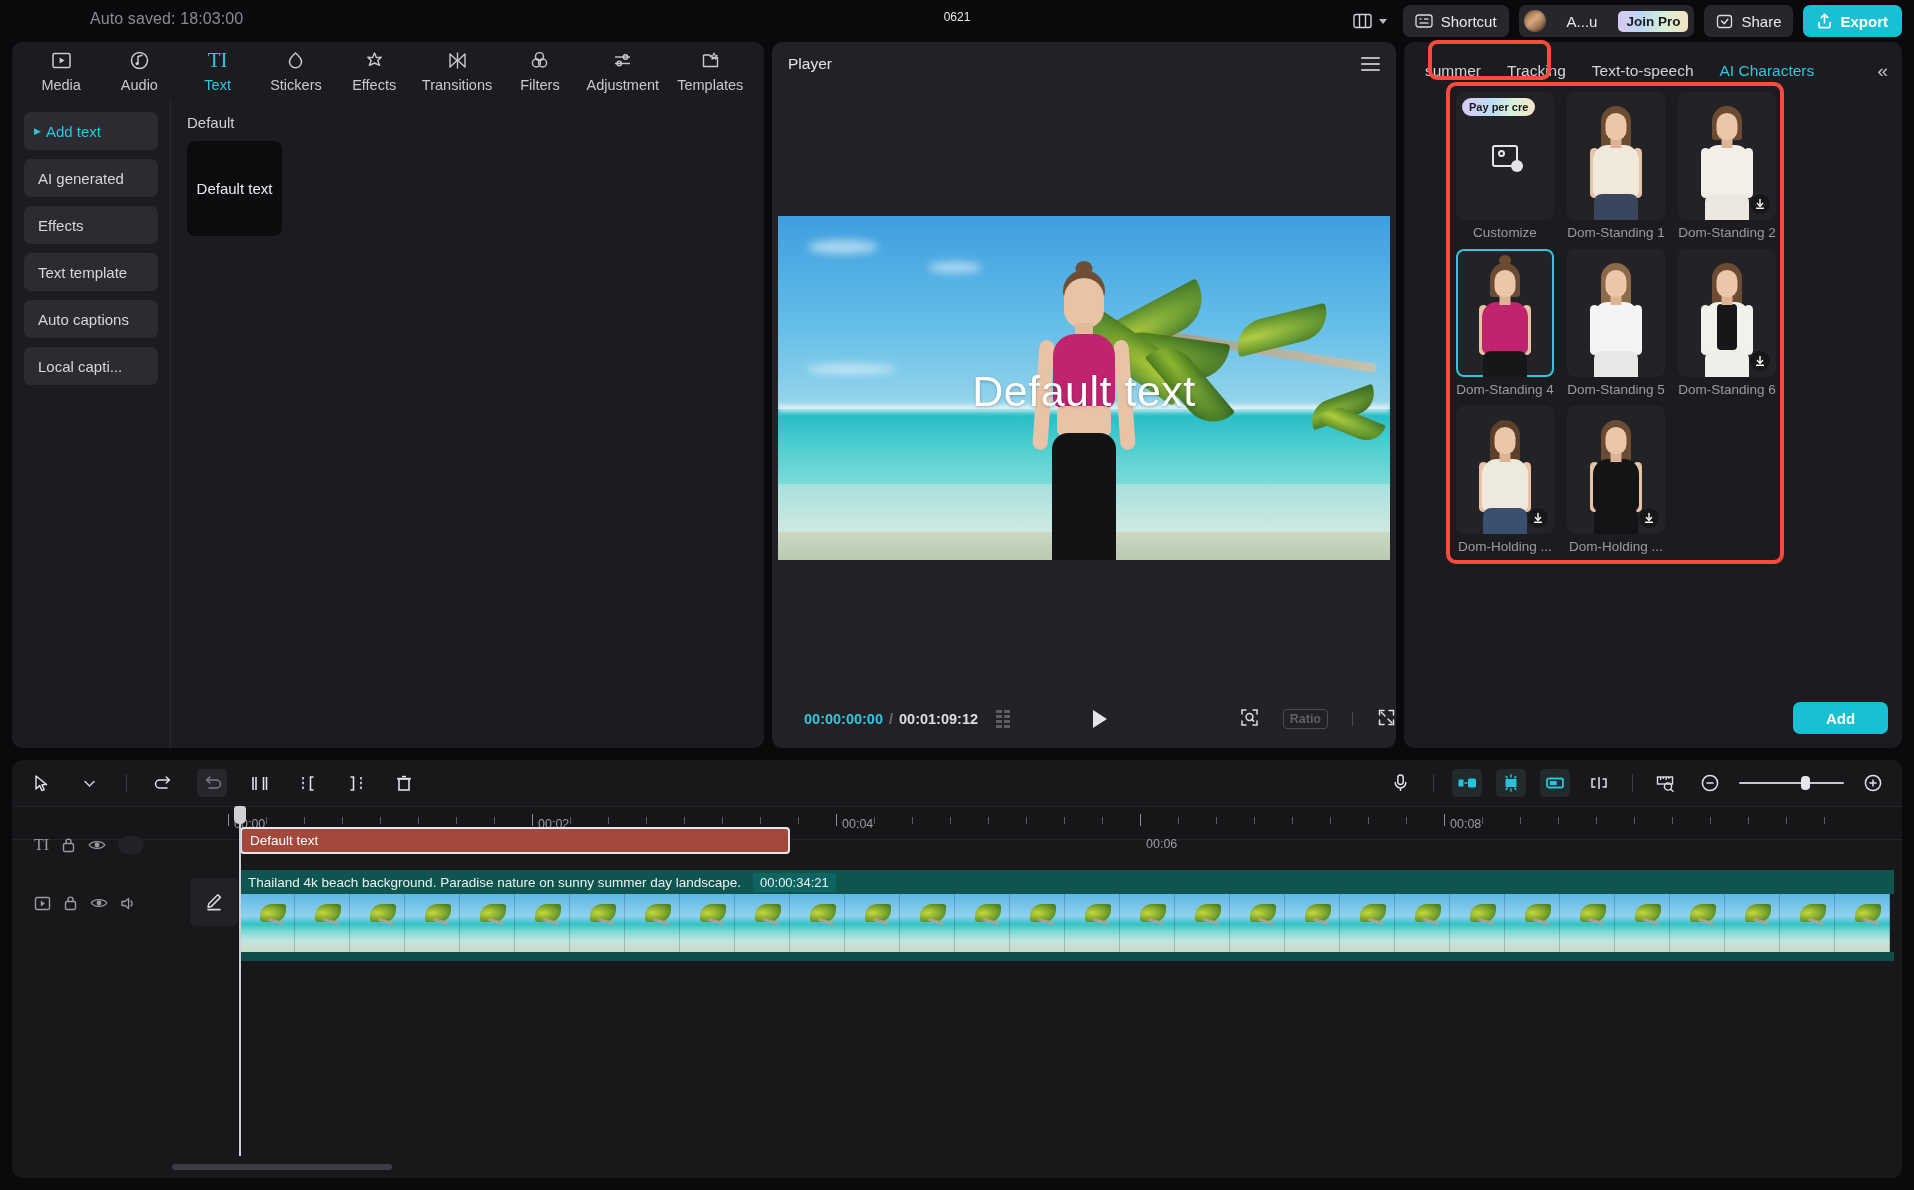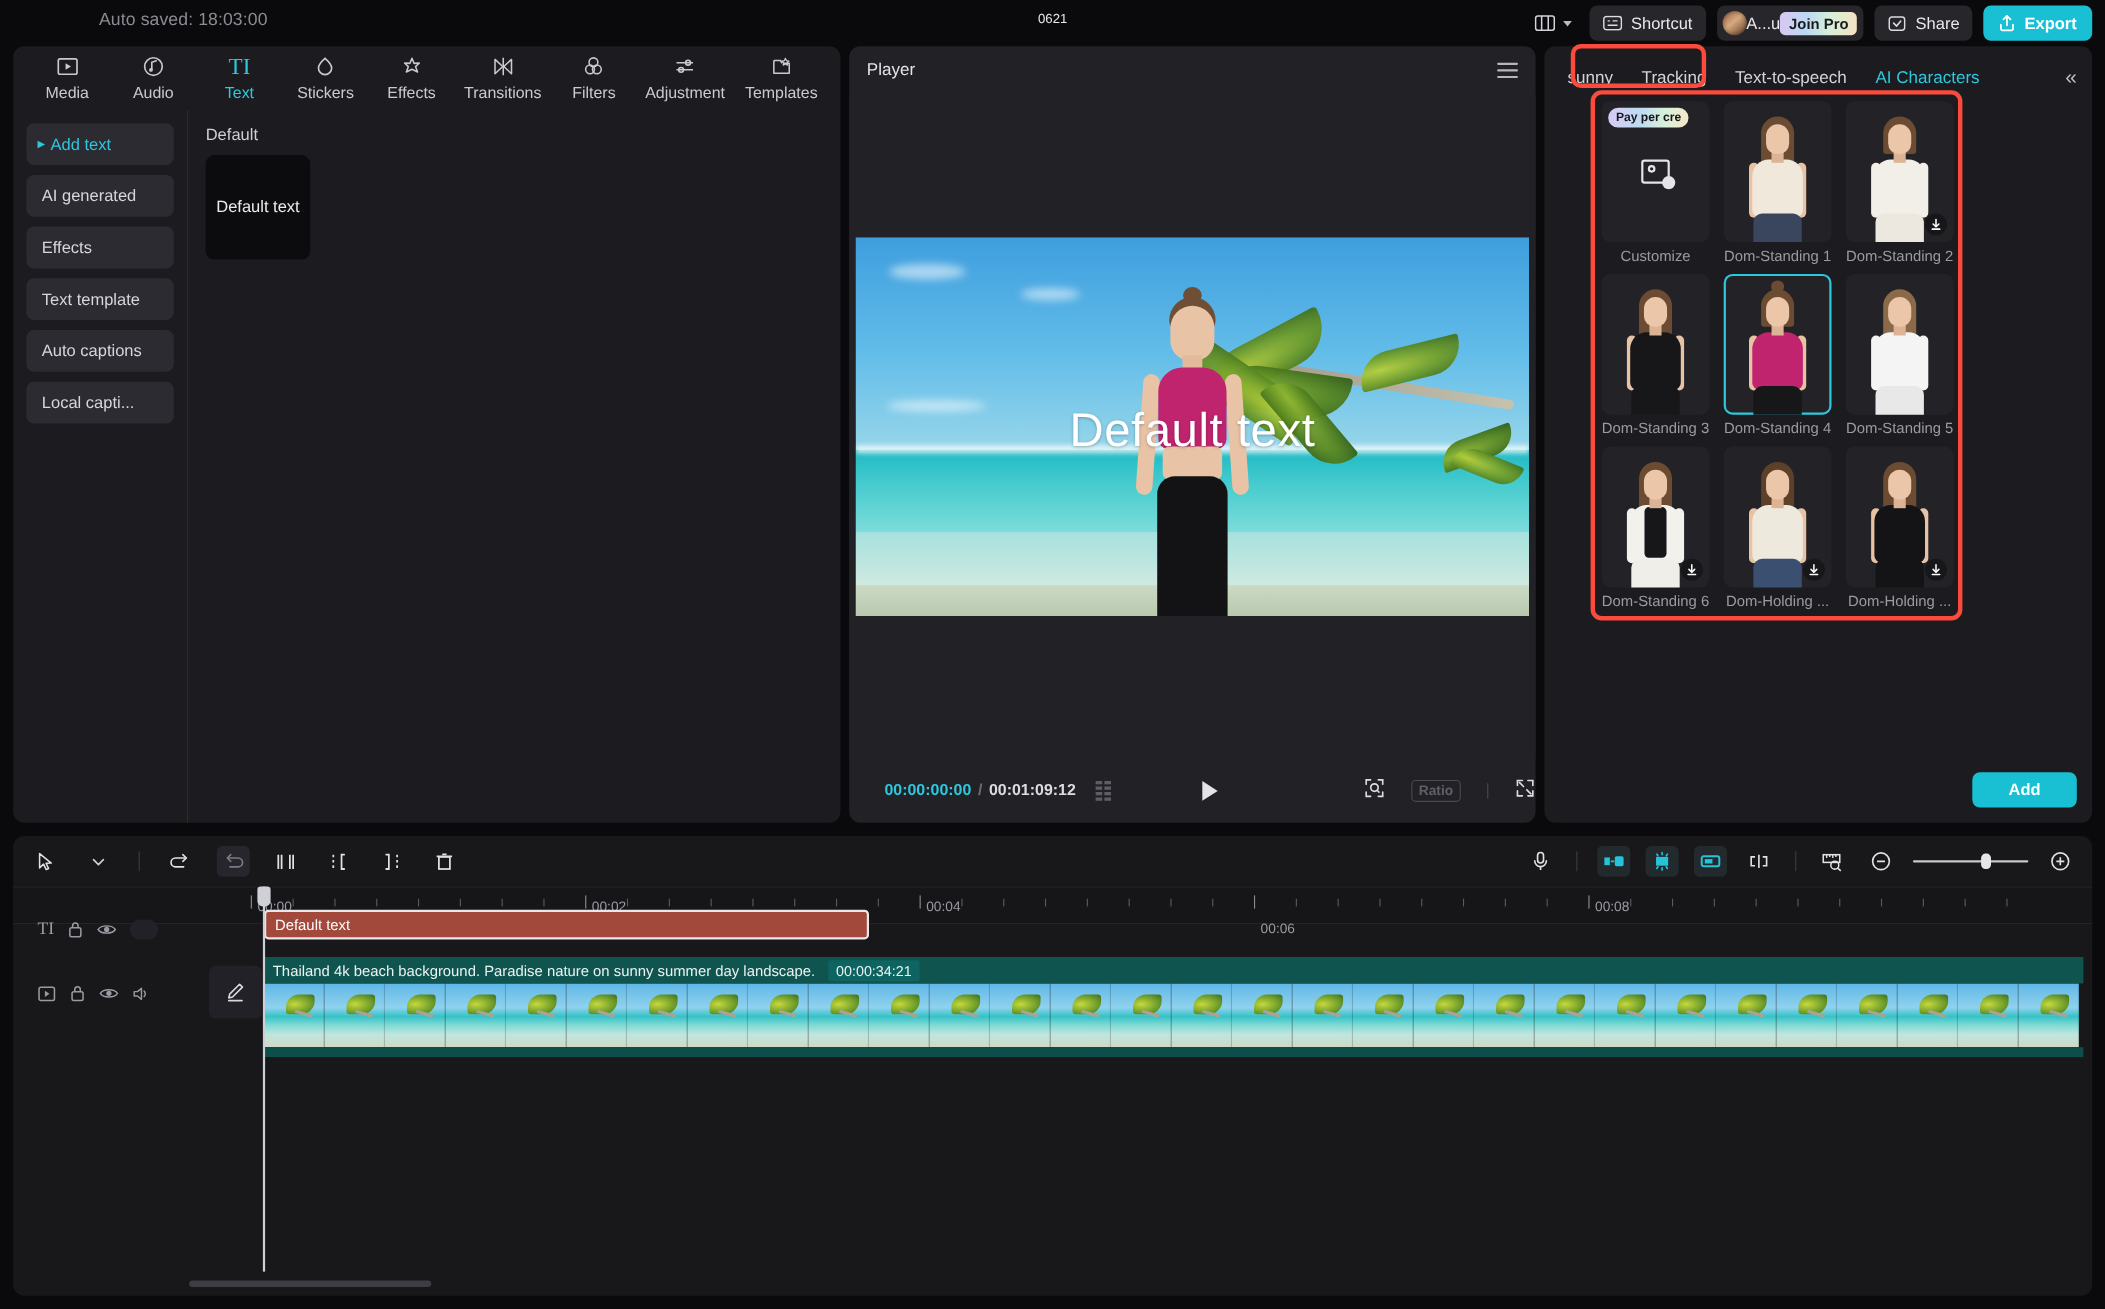--- a/index.html
+++ b/index.html
@@ -33,21 +33,21 @@
   .layout-btn {
     display: flex; align-items: center; gap: 7px; padding: 4px 6px;
     border-radius: 6px; cursor: default;
   }
   .pill {
     display: flex; align-items: center; gap: 8px;
     height: 32px; padding: 0 12px; border-radius: 7px;
     background: #26262b; font-size: 15px; color: #e9e9ec;
   }
   .pill.export { background: #19c0d4; color: #fff; font-weight: 600; padding: 0 14px; }
-  .pill.account { padding: 0 6px 0 5px; gap: 0; }
+  .pill.account { padding: 0 6px 0 5px; gap: 21px; }
   .avatar {
     width: 22px; height: 22px; border-radius: 50%;
     background: linear-gradient(140deg,#a8744f 10%,#d6a97e 45%,#6a4630 95%);
     box-shadow: inset 0 0 4px rgba(0,0,0,.5);
   }
   .joinpro {
     font-size: 13.5px; font-weight: 700; color: #1b1b1f;
     padding: 3px 8px; border-radius: 5px;
     background: linear-gradient(95deg,#d8c7f3 0%,#bcd9f2 35%,#d6f0d8 65%,#f5e2c0 100%);
   }
@@ -550,21 +550,21 @@
             <line x1="4.3" y1="4.3" x2="8" y2="8" stroke="#dcdce1" stroke-width="1.5" stroke-linecap="round"></line>
             <line x1="14.7" y1="14.7" x2="11" y2="11" stroke="#dcdce1" stroke-width="1.5" stroke-linecap="round"></line>
           </svg>
         </span>
       </div>
     </div>
   </div>
 
   <div class="panel right-panel">
     <div class="rp-tabs">
-      <span class="rp-tab clipped">sunny</span>
+      <span class="rp-tab clipped">summer</span>
       <span class="rp-tab">Tracking</span>
       <span class="rp-tab">Text-to-speech</span>
       <span class="rp-tab active">AI Characters</span>
       <span class="rp-collapse">«</span>
     </div>
     <div class="add-btn">Add</div>
   </div>
 
   <div class="char-grid">
 
@@ -608,34 +608,20 @@
           <svg width="12" height="12" viewBox="0 0 12 12">
               <path d="M6 1.5 L6 8" stroke="#fff" stroke-width="1.4" stroke-linecap="round"></path>
               <path d="M3.4 5.6 L6 8.2 L8.6 5.6" fill="none" stroke="#fff" stroke-width="1.4" stroke-linecap="round" stroke-linejoin="round"></path>
               <line x1="2.6" y1="10.3" x2="9.4" y2="10.3" stroke="#fff" stroke-width="1.4" stroke-linecap="round"></line>
             </svg>
         </span>
       </div>
       <div class="char-name">Dom-Standing 2</div>
     </div>
 
-    <div class="char-cell">
-      <div class="char-thumb">
-        <div class="mp">
-          <div class="hr long"></div>
-          <div class="fc"></div>
-          <div class="nk"></div>
-          <div class="ar l"></div>
-          <div class="ar r"></div>
-          <div class="bd" style="background:#17171a"></div>
-          <div class="lg" style="background:#17171a"></div>
-        </div>
-      </div>
-      <div class="char-name">Dom-Standing 3</div>
-    </div>
 
     <div class="char-cell">
       <div class="char-thumb selected">
         <div class="mp">
           <div class="hr bun"></div>
           <div class="fc"></div>
           <div class="nk"></div>
           <div class="ar l"></div>
           <div class="ar r"></div>
           <div class="bd" style="background:#c1246f"></div>

